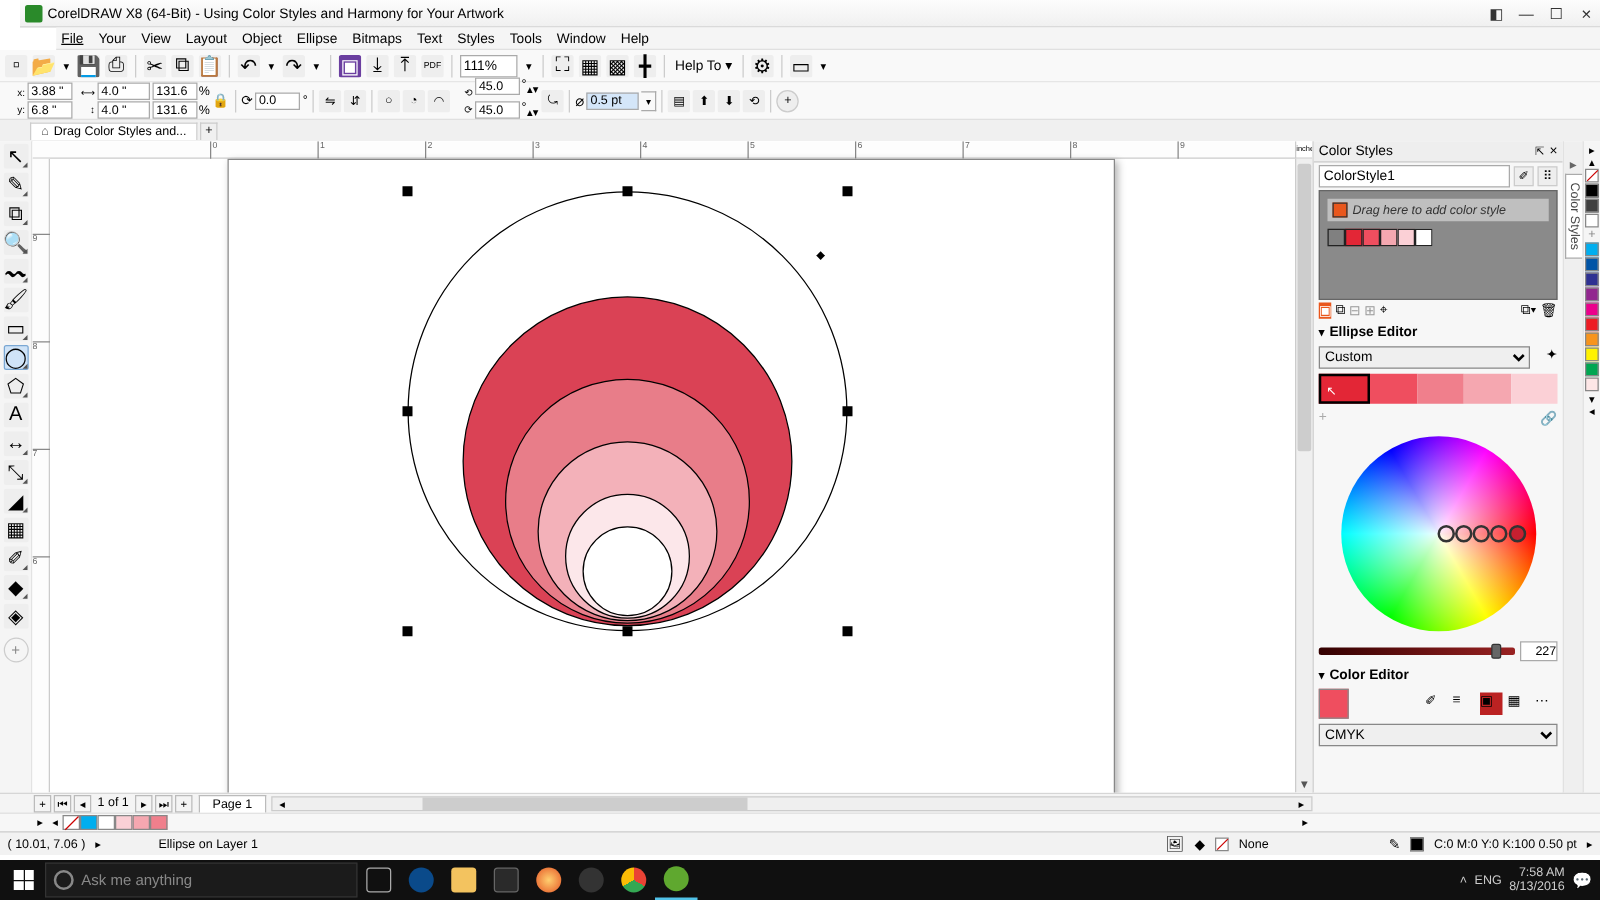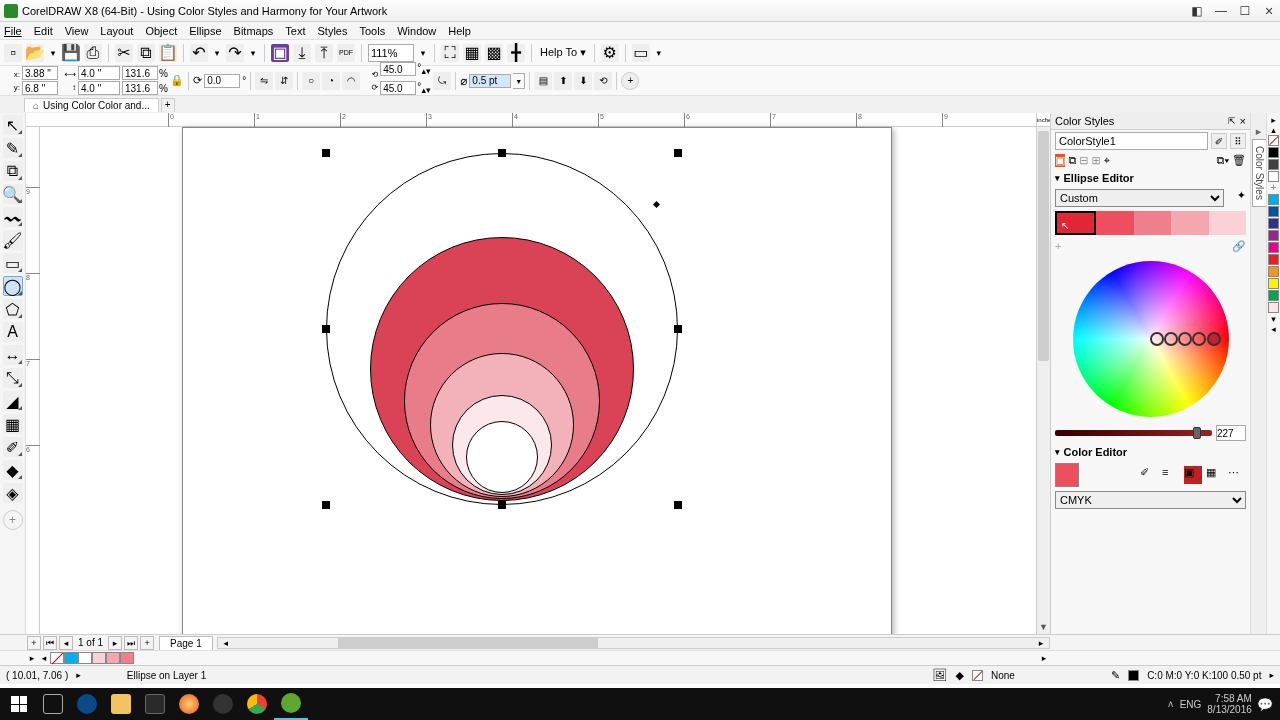--- a/index.html
+++ b/index.html
@@ -1,25 +1,25 @@
 <!DOCTYPE html>
 <html><head>
 <meta charset="utf-8">
 <style>
 * { box-sizing: border-box; margin: 0; padding: 0; font-family: "Segoe UI", Tahoma, sans-serif; user-select: none; }
 body { width: 1280px; height: 720px; background: #fff; overflow: hidden; position: relative; }
 
 
-.titlebar { height: 22px; background: linear-gradient(#fdfdfd,#f0f0f0); display: flex; align-items: center; font-size: 11px; padding-left: 4px; border-bottom: 1px solid #d0d0d0; }
+.titlebar { height: 22px; background: linear-gradient(#fdfdfd,#f0f0f0); display: flex; align-items: center; font-size: 11px; padding-left: 4px; border-bottom: 1px solid #d0d0d0; margin-left: 16px; }
 .titlebar .logo { width: 14px; height: 14px; background: #2a8a2a; border-radius: 2px; margin-right: 4px; display:inline-block; }
 .titlebar .spacer { flex: 1; }
 .titlebar .winbtn { width: 22px; height: 18px; text-align: center; line-height: 18px; margin-left: 2px; font-size: 12px; color:#333; cursor: pointer;}
 
 
-.menubar { height: 18px; display: flex; align-items: center; font-size: 11px; padding-left: 4px; background:#f5f5f5; border-bottom:1px solid #e0e0e0;}
+.menubar { height: 18px; display: flex; align-items: center; font-size: 11px; padding-left: 4px; background:#f5f5f5; border-bottom:1px solid #e0e0e0;margin-left:45px;}
 .menubar span { margin-right: 12px; cursor: pointer; }
 
 
 .toolbar1 { height: 26px; display: flex; align-items: center; padding: 0 4px; gap: 4px; background:#f9f9f9; border-bottom:1px solid #e0e0e0;}
 .tbtn { width: 18px; height: 18px; border: 1px solid transparent; background:#eee; border-radius:2px; cursor:pointer; display:inline-flex; align-items:center; justify-content:center;}
 .tsep { width: 1px; height: 18px; background:#ccc; margin: 0 2px; }
 .zoom-field { width: 46px; height: 18px; font-size: 11px; border:1px solid #aaa; padding:0 2px;}
 .tarrow { width:10px; height:18px; font-size:9px; text-align:center; line-height:18px; cursor:pointer;}
 .snap { font-size:11px; padding:0 2px; cursor:pointer;}
 
@@ -110,21 +110,21 @@
 .wheel { width:156px; height:156px; border-radius:50%; background:
   conic-gradient(from 90deg, #f00, #ff8000, #ff0, #80ff00, #0f0, #00ff80, #0ff, #0080ff, #00f, #8000ff, #f0f, #ff0080, #f00);
   position:relative;
 }
 .wheel::before { content:""; position:absolute; inset:0; border-radius:50%; background:radial-gradient(circle, rgba(255,255,255,.95) 0%, rgba(255,255,255,0) 70%);}
 .wheel .node { position:absolute; width:14px; height:14px; border:2px solid #333; border-radius:50%; background:transparent; transform:translate(-50%,-50%);}
 
 .slider-row { display:flex; align-items:center; gap:4px; padding:2px 4px;}
 .slider-track { flex:1; height:6px; background:linear-gradient(to right,#300,#922); position:relative; border-radius:2px;}
 .slider-thumb { position:absolute; top:-3px; width:8px; height:12px; background:#666; border:1px solid #333; border-radius:2px;}
-.slider-val { width:30px; height:16px; font-size:10px; border:1px solid #aaa; text-align:left;}
+.slider-val { width:30px; height:16px; font-size:10px; border:1px solid #aaa; text-align:right;}
 
 .colorview { margin:2px 4px; display:flex; align-items:center; gap:4px;}
 .colorview .cv { width:24px; height:24px; border:1px solid #888;}
 .colorview .ibtn { width:18px; height:18px;}
 .color-model { margin:2px 4px;}
 .color-model select { width:100%; height:18px; font-size:11px; border:1px solid #888;}
 
 
 .pagenav { height:16px; display:flex; align-items:center; font-size:10px; background:#f4f4f4; border-top:1px solid #ccc;}
 .pagenav .navbtn { width:14px; height:14px; border:1px solid #bbb; margin:0 1px; text-align:center; line-height:12px; font-size:9px; cursor:pointer;}
@@ -170,21 +170,21 @@
   <span>CorelDRAW X8 (64-Bit) - Using Color Styles and Harmony for Your Artwork</span>
   <span class="spacer"></span>
   <span class="winbtn">◧</span>
   <span class="winbtn">—</span>
   <span class="winbtn">☐</span>
   <span class="winbtn" style="font-size:14px;">×</span>
 </div>
 
 <div class="menubar">
   <span><u>File</u></span>
-  <span>Edit</span>
+  <span>Your</span>
   <span>View</span>
   <span>Layout</span>
   <span>Object</span>
   <span>Ellipse</span>
   <span>Bitmaps</span>
   <span>Text</span>
   <span>Styles</span>
   <span>Tools</span>
   <span>Window</span>
   <span>Help</span>
@@ -286,21 +286,21 @@
   <span class="tbtn">⬆</span>
   <span class="tbtn">⬇</span>
   <span class="tbtn">⟲</span>
   <span class="tsep"></span>
   <span class="tbtn" style="border:1px solid #ccc;border-radius:9px">+</span>
 </div>
 
 <div class="doctabs">
   <div class="doctab">
     <span class="homeicon">⌂</span>
-    <span>Using Color Color and...</span>
+    <span>Drag Color Styles and...</span>
   </div>
   <div class="newdoctab">+</div>
 </div>
 
 <div class="mainrow">
 
   <div class="toolbox">
     <span class="tbtn">↖<span class="fly"></span></span>
     <span class="tbtn">✎<span class="fly"></span></span>
     <span class="tbtn">⧉<span class="fly"></span></span>
@@ -375,20 +375,34 @@
   <div class="docker" style="position:relative">
     <div class="docker-head">
       <span class="title">Color Styles</span>
       <span style="font-size:9px;margin-right:4px">⇱</span>
       <span style="font-size:11px">×</span>
     </div>
     <div class="docker-row">
       <input value="ColorStyle1" style="">
       <span class="ibtn">✐</span>
       <span class="ibtn">⠿</span>
+    </div>
+    <div class="dropzone">
+      <div class="droprow">
+        <span class="sw2"></span>
+        <span>Drag here to add color style</span>
+      </div>
+      <div class="swatchrow">
+        <span class="sw3" style="background:#808080"></span>
+        <span class="sw3" style="background:#e32636"></span>
+        <span class="sw3" style="background:#ef4e5f"></span>
+        <span class="sw3" style="background:#f5a7b0"></span>
+        <span class="sw3" style="background:#fbd0d6"></span>
+        <span class="sw3" style="background:#fff"></span>
+      </div>
     </div>
     <div class="docker-toolbtns">
       <span class="ibtn" style="background:#e9571d;color:#fff">▣</span>
       <span class="ibtn">⧉</span>
       <span class="ibtn" style="opacity:.4">⊟</span>
       <span class="ibtn" style="opacity:.4">⊞</span>
       <span class="ibtn">⌖</span>
       <span class="sp"></span>
       <span class="ibtn">⧉▾</span>
       <span class="ibtn">🗑</span>
@@ -527,20 +541,24 @@
 
 <div class="taskbar">
   <div class="start">
       <div class="winlogo">
         <div></div>
         <div></div>
         <div></div>
         <div></div>
       </div>
     </div>
+  <div class="searchbox">
+    <div class="cortana"></div>
+    <span>Ask me anything</span>
+  </div>
   <div class="tbicon">
       <div class="ic" style="border:1px solid #aaa"></div>
     </div>
   <div class="tbicon">
       <div class="ic" style="background:#0a4a8a;border-radius:50%"></div>
     </div>
   <div class="tbicon">
       <div class="ic" style="background:#f3c35f"></div>
     </div>
   <div class="tbicon">

